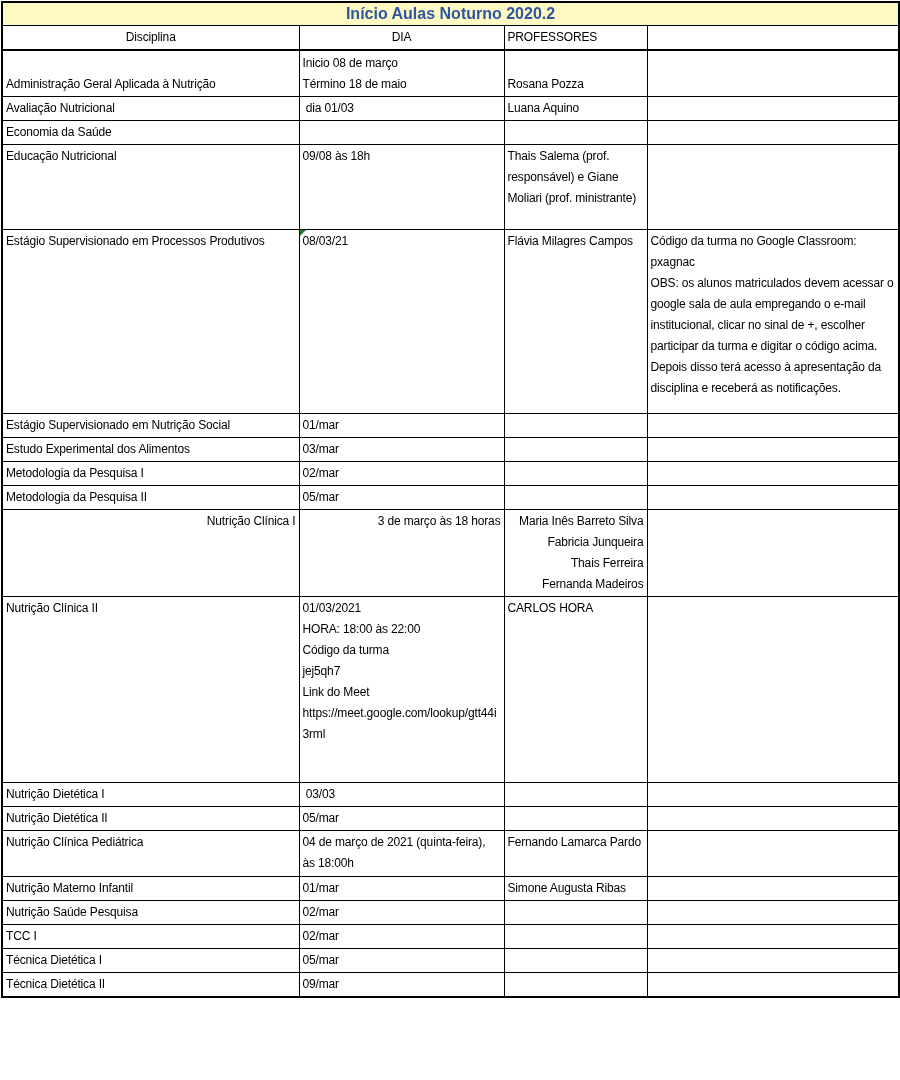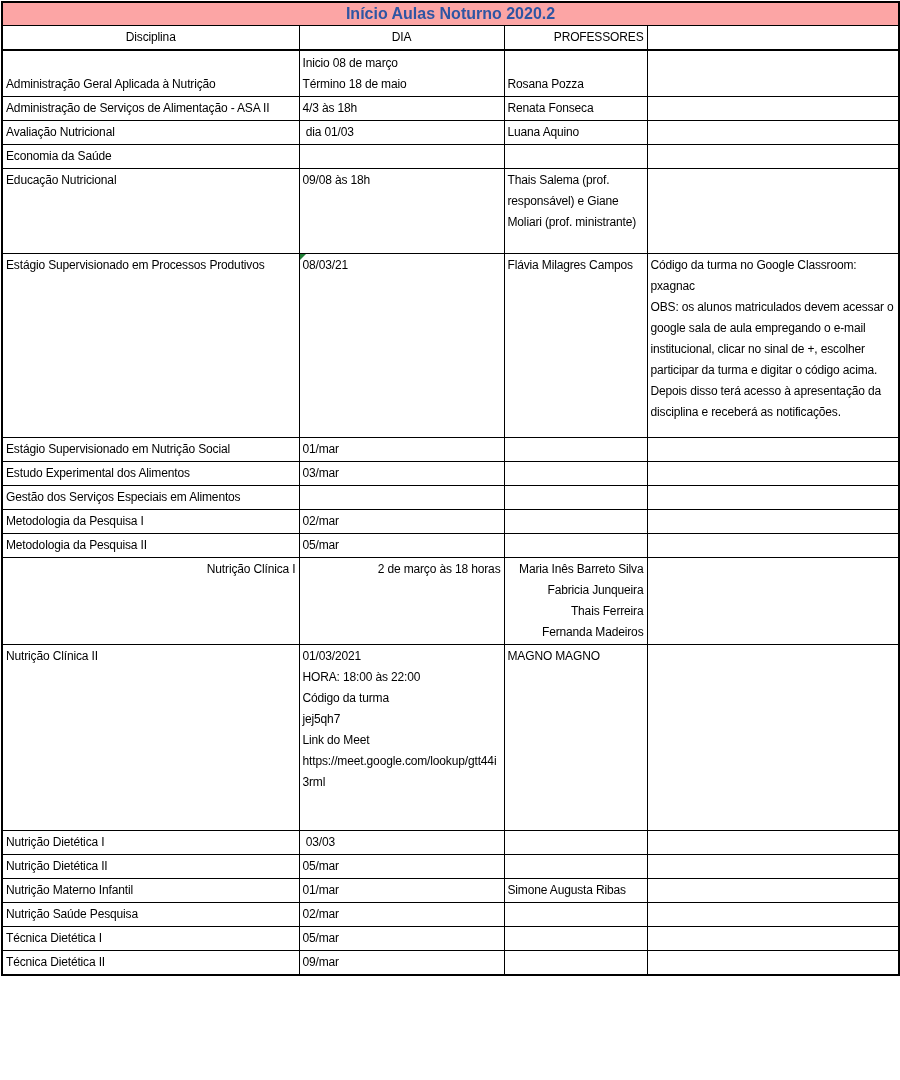--- a/index.html
+++ b/index.html
@@ -36,21 +36,21 @@
   .cell-text {
     display: block;
     white-space: pre-wrap;
     overflow-wrap: anywhere;
     line-height: 21px;
   }
 
   
   tr.title-row td {
     height: 22px;
-    background: #fca5a5;
+    background: #fef9c3;
     text-align: center;
     vertical-align: middle;
     border-bottom: 1px solid #000;
   }
   tr.title-row .cell-text {
     display: inline;
     font-size: 16px;
     font-weight: bold;
     color: #2e55a3;
     line-height: 20px;
@@ -59,21 +59,21 @@
 
   
   tr.header-row th {
     height: 23px;
     font-weight: normal;
     vertical-align: middle;
     border-bottom: 2px solid #000;
     background: #ffffff;
   }
   th.h-disc, th.h-dia { text-align: center; }
-  th.h-prof, th.h-obs { text-align: right; }
+  th.h-prof, th.h-obs { text-align: left; }
 
   
   tbody tr { height: 23px; }
   tbody td { position: relative; background: #ffffff; }
 
   tr.row-0  { height: 46px; }
   tr.row-5  { height: 85px; }
   tr.row-6  { height: 184px; }
   tr.row-12 { height: 84px; text-align: right; }
   tr.row-13 { height: 186px; margin-top: 44px; }
@@ -133,34 +133,20 @@
             <span class="cell-text">Inicio 08 de março
 Término 18 de maio</span>
           </td>
           <td>
             <span class="cell-text">Rosana Pozza</span>
           </td>
           <td>
             <span class="cell-text"></span>
           </td>
         </tr>
-        <tr class="row-1">
-          <td>
-            <span class="cell-text">Administração de Serviços de Alimentação - ASA II</span>
-          </td>
-          <td>
-            <span class="cell-text">4/3 às 18h</span>
-          </td>
-          <td>
-            <span class="cell-text">Renata Fonseca</span>
-          </td>
-          <td>
-            <span class="cell-text"></span>
-          </td>
-        </tr>
         <tr class="row-2">
           <td>
             <span class="cell-text">Avaliação Nutricional</span>
           </td>
           <td>
             <span class="cell-text"> dia 01/03</span>
           </td>
           <td>
             <span class="cell-text">Luana Aquino</span>
           </td>
@@ -234,34 +220,20 @@
           <td>
             <span class="cell-text">03/mar</span>
           </td>
           <td>
             <span class="cell-text"></span>
           </td>
           <td>
             <span class="cell-text"></span>
           </td>
         </tr>
-        <tr class="row-9">
-          <td>
-            <span class="cell-text">Gestão dos Serviços Especiais em Alimentos</span>
-          </td>
-          <td>
-            <span class="cell-text"></span>
-          </td>
-          <td>
-            <span class="cell-text"></span>
-          </td>
-          <td>
-            <span class="cell-text"></span>
-          </td>
-        </tr>
         <tr class="row-10">
           <td>
             <span class="cell-text">Metodologia da Pesquisa I</span>
           </td>
           <td>
             <span class="cell-text">02/mar</span>
           </td>
           <td>
             <span class="cell-text"></span>
           </td>
@@ -281,21 +253,21 @@
           </td>
           <td>
             <span class="cell-text"></span>
           </td>
         </tr>
         <tr class="row-12">
           <td>
             <span class="cell-text">Nutrição Clínica I</span>
           </td>
           <td>
-            <span class="cell-text">2 de março às 18 horas</span>
+            <span class="cell-text">3 de março às 18 horas</span>
           </td>
           <td>
             <span class="cell-text">Maria Inês Barreto Silva
 Fabricia Junqueira
 Thais Ferreira
 Fernanda Madeiros</span>
           </td>
           <td>
             <span class="cell-text"></span>
           </td>
@@ -306,21 +278,21 @@
           </td>
           <td>
             <span class="cell-text">01/03/2021
 HORA: 18:00 às 22:00
 Código da turma
 jej5qh7
 Link do Meet
 https://meet.google.com/lookup/gtt44i3rml</span>
           </td>
           <td>
-            <span class="cell-text">MAGNO MAGNO</span>
+            <span class="cell-text">CARLOS HORA</span>
           </td>
           <td>
             <span class="cell-text"></span>
           </td>
         </tr>
         <tr class="row-14">
           <td>
             <span class="cell-text">Nutrição Dietética I</span>
           </td>
           <td>
@@ -340,37 +312,65 @@
           <td>
             <span class="cell-text">05/mar</span>
           </td>
           <td>
             <span class="cell-text"></span>
           </td>
           <td>
             <span class="cell-text"></span>
           </td>
         </tr>
+        <tr class="row-16">
+          <td>
+            <span class="cell-text">Nutrição Clínica Pediátrica</span>
+          </td>
+          <td>
+            <span class="cell-text">04 de março de 2021 (quinta-feira), às 18:00h</span>
+          </td>
+          <td>
+            <span class="cell-text">Fernando Lamarca Pardo</span>
+          </td>
+          <td>
+            <span class="cell-text"></span>
+          </td>
+        </tr>
         <tr class="row-17">
           <td>
             <span class="cell-text">Nutrição Materno Infantil</span>
           </td>
           <td>
             <span class="cell-text">01/mar</span>
           </td>
           <td>
             <span class="cell-text">Simone Augusta Ribas</span>
           </td>
           <td>
             <span class="cell-text"></span>
           </td>
         </tr>
         <tr class="row-19">
           <td>
             <span class="cell-text">Nutrição Saúde Pesquisa</span>
+          </td>
+          <td>
+            <span class="cell-text">02/mar</span>
+          </td>
+          <td>
+            <span class="cell-text"></span>
+          </td>
+          <td>
+            <span class="cell-text"></span>
+          </td>
+        </tr>
+        <tr class="row-20">
+          <td>
+            <span class="cell-text">TCC I</span>
           </td>
           <td>
             <span class="cell-text">02/mar</span>
           </td>
           <td>
             <span class="cell-text"></span>
           </td>
           <td>
             <span class="cell-text"></span>
           </td>

